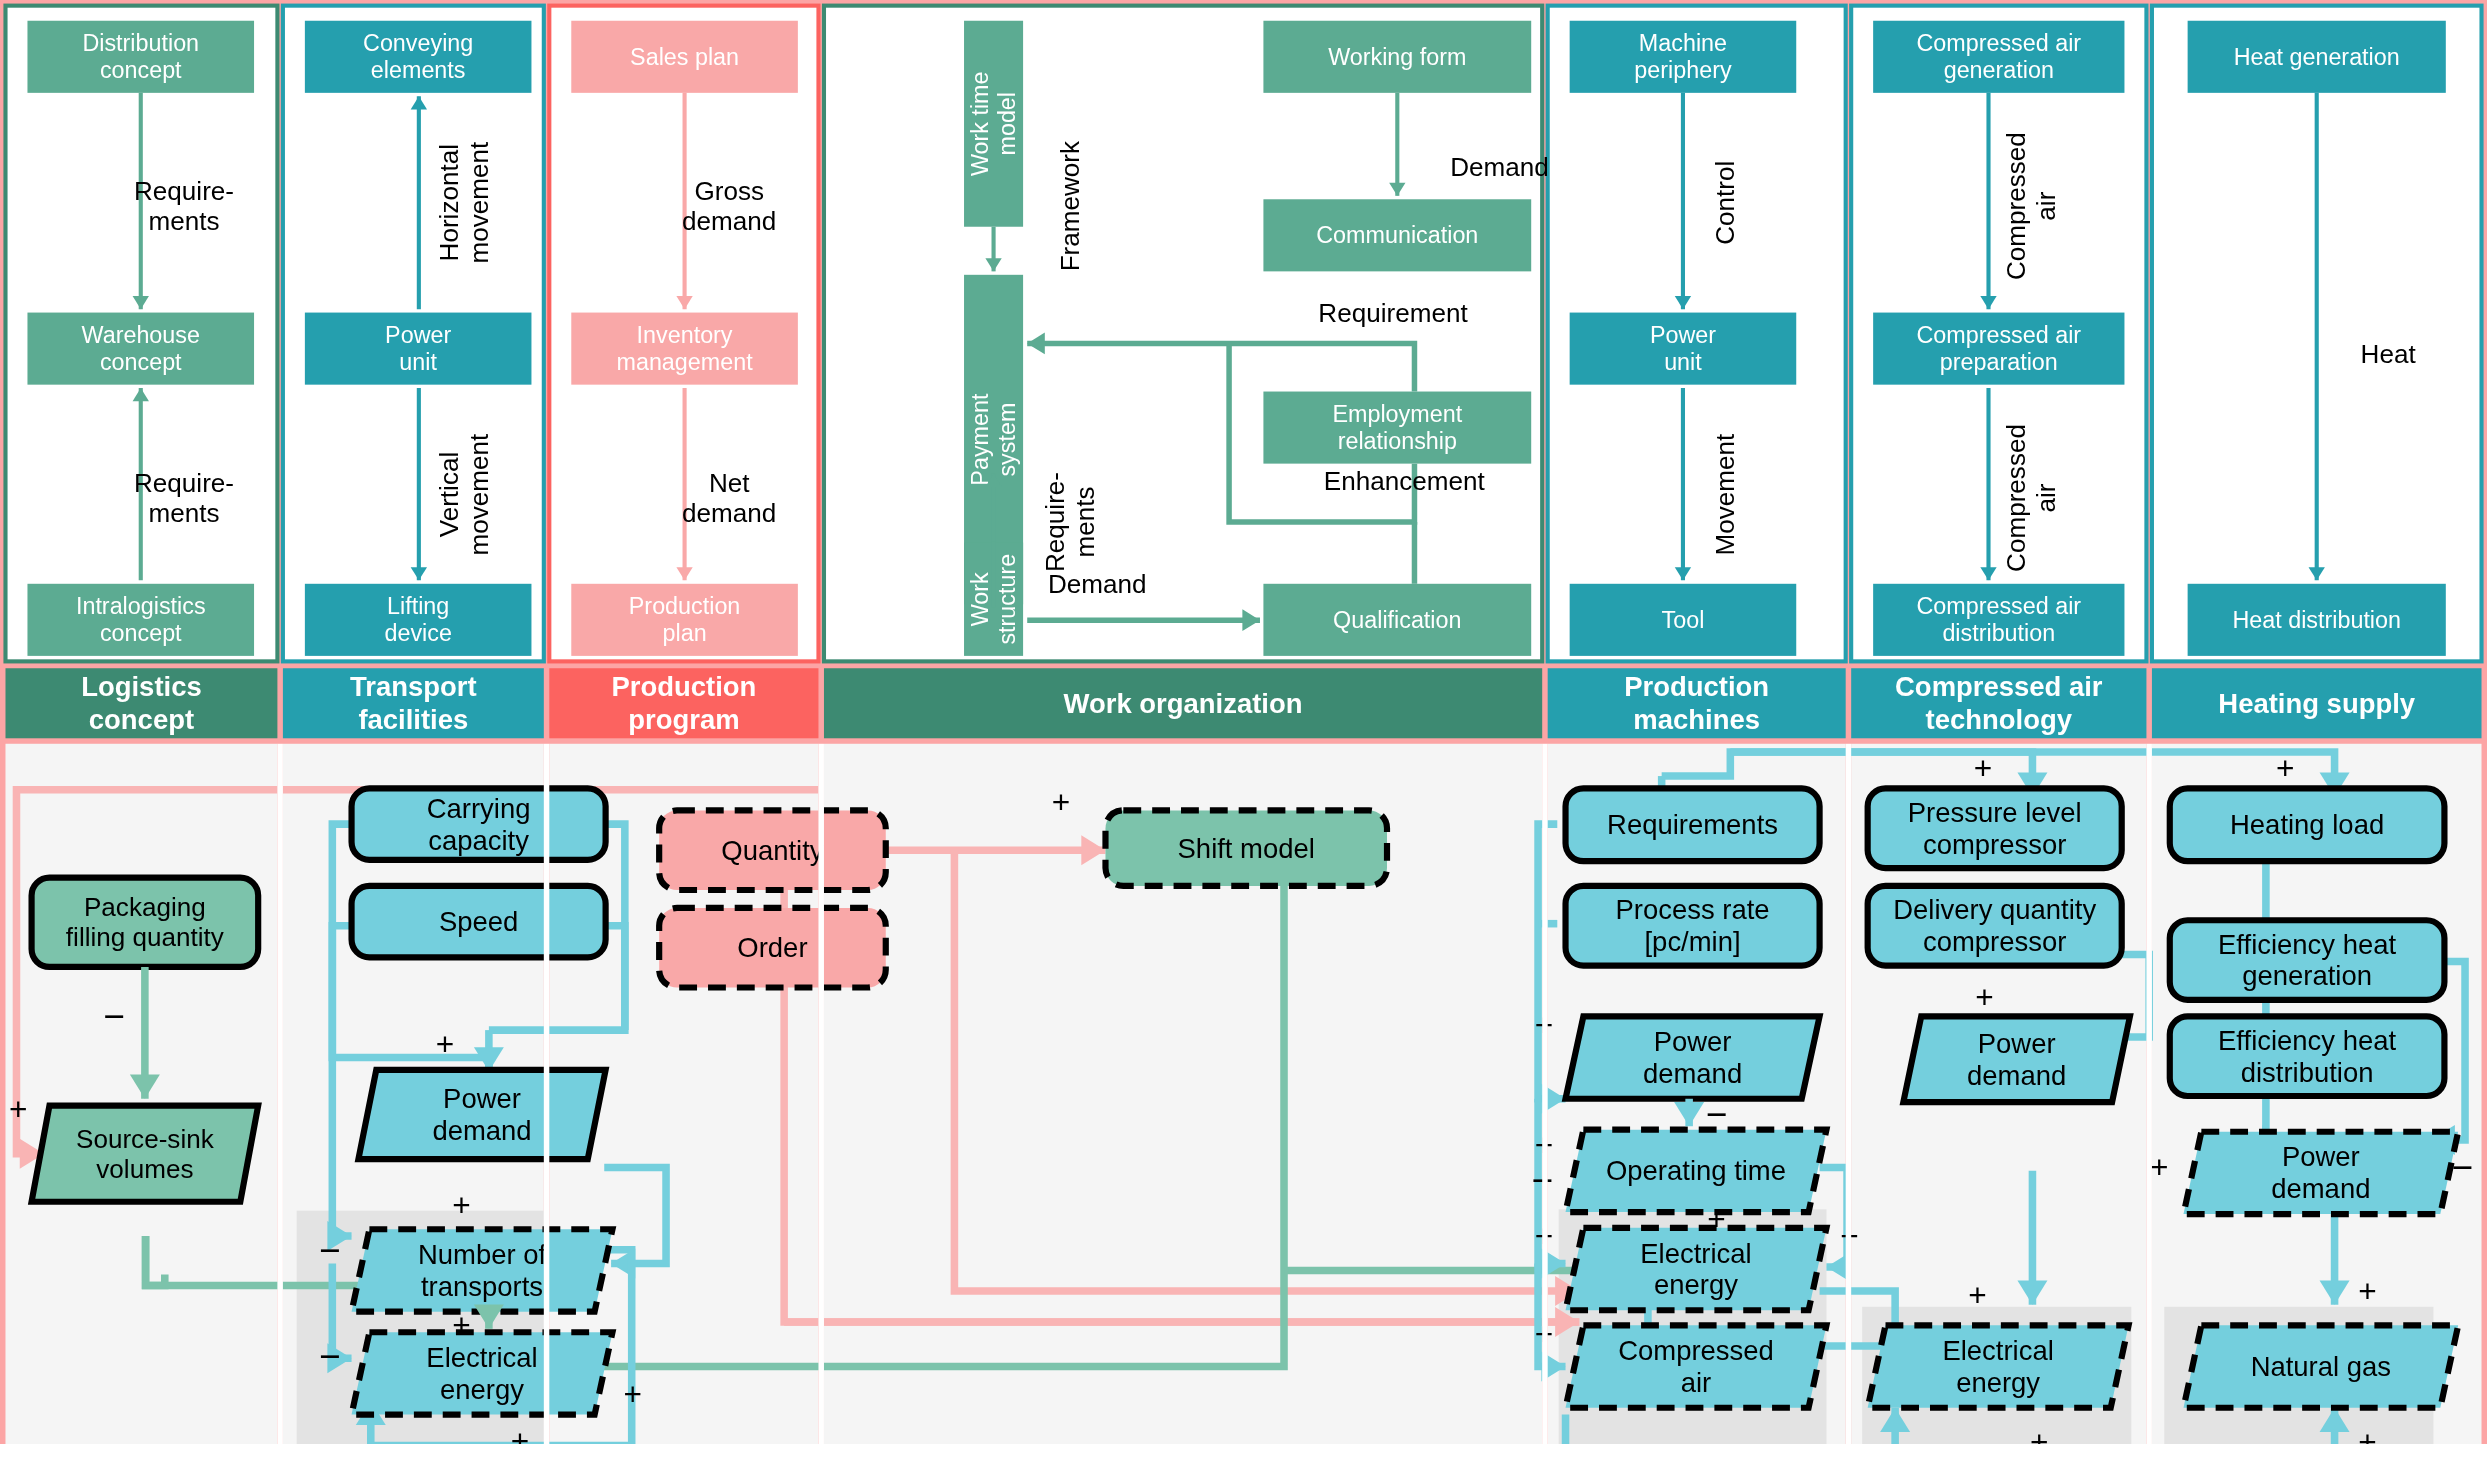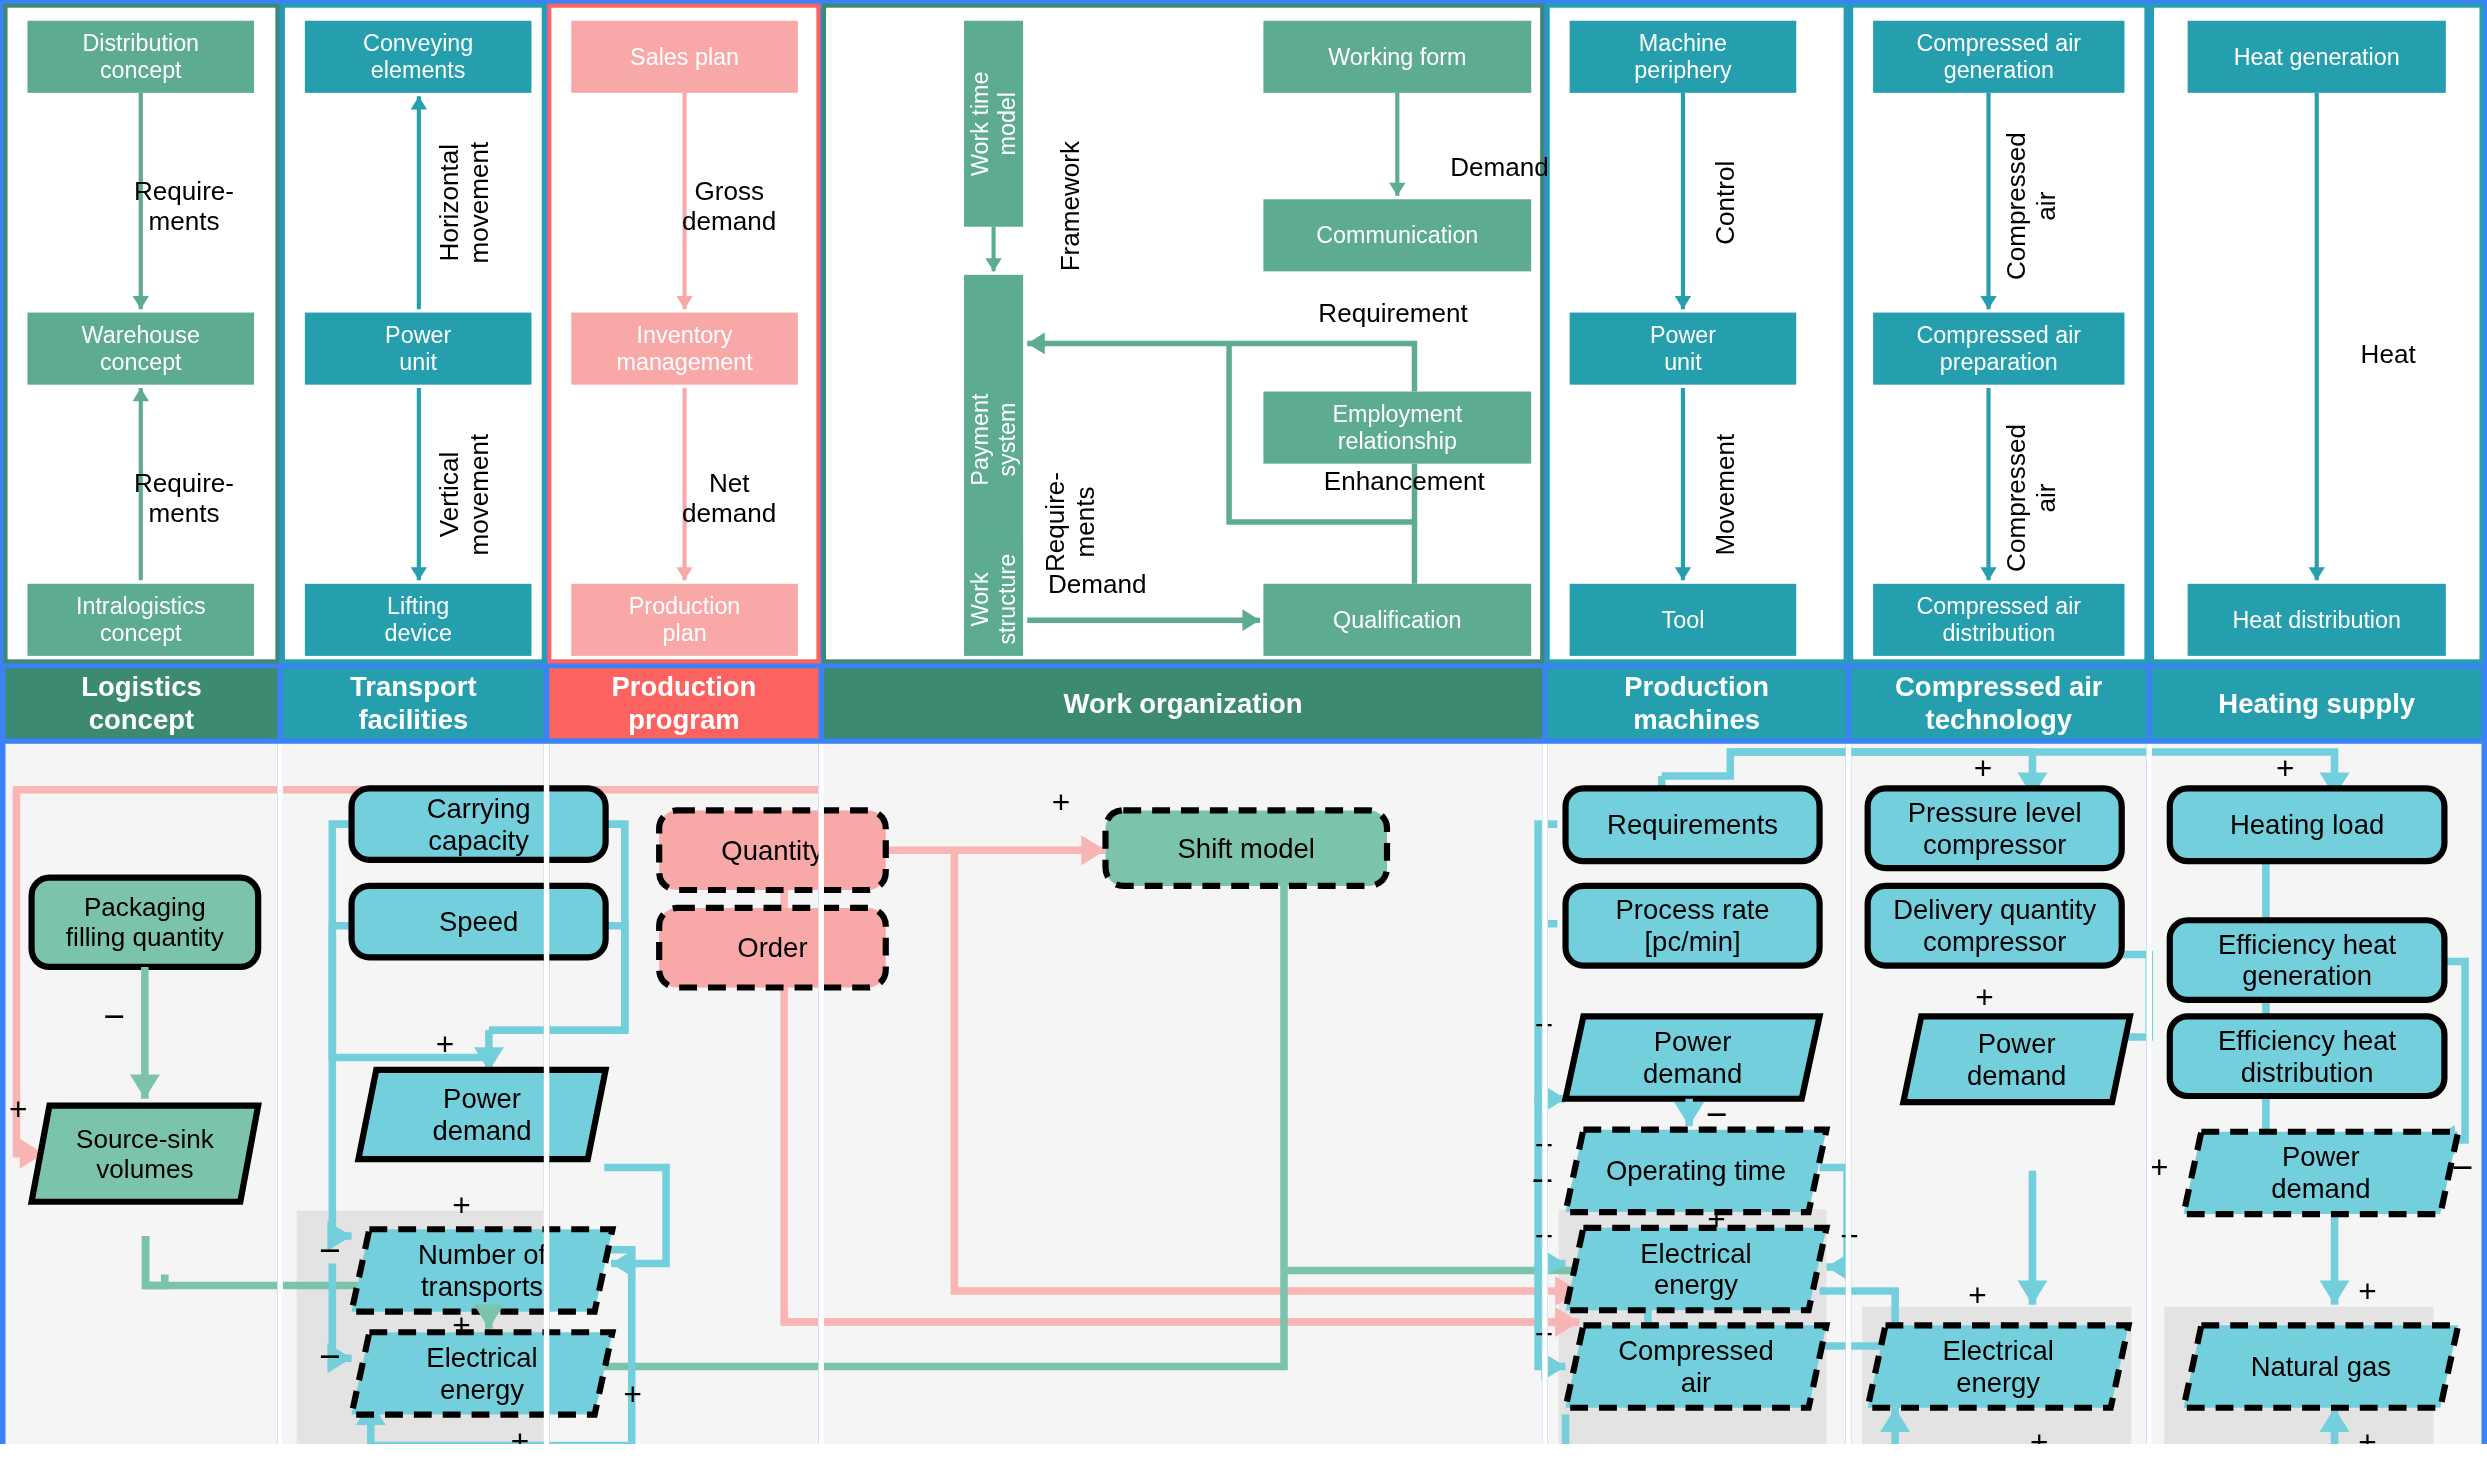--- a/index.html
+++ b/index.html
@@ -1,17 +1,17 @@
 <!DOCTYPE html>
 <html style="font-size:11px"><head>
 <meta charset="utf-8">
 <style>
   html,body{margin:0;padding:0;background:#ffffff;}
   body{font-family:"Liberation Sans", sans-serif;}
-  #root{position:relative;width:2487px;height:1444px;overflow:hidden;background:#3b82f6;}
+  #root{position:relative;width:2487px;height:1444px;overflow:hidden;background:#fca5a5;}
   svg{position:absolute;left:0;top:0;}
 </style>
 </head>
 <body>
 
 <div id="root">
   <svg id="canvas" width="2487" height="1480" viewBox="0 0 3622 2155">
       <g>
         <rect x="8" y="8" width="396" height="955" fill="#ffffff" stroke="#3d8a72" stroke-width="6"></rect>
         <rect x="412" y="8" width="380" height="955" fill="#ffffff" stroke="#259fae" stroke-width="6"></rect>

